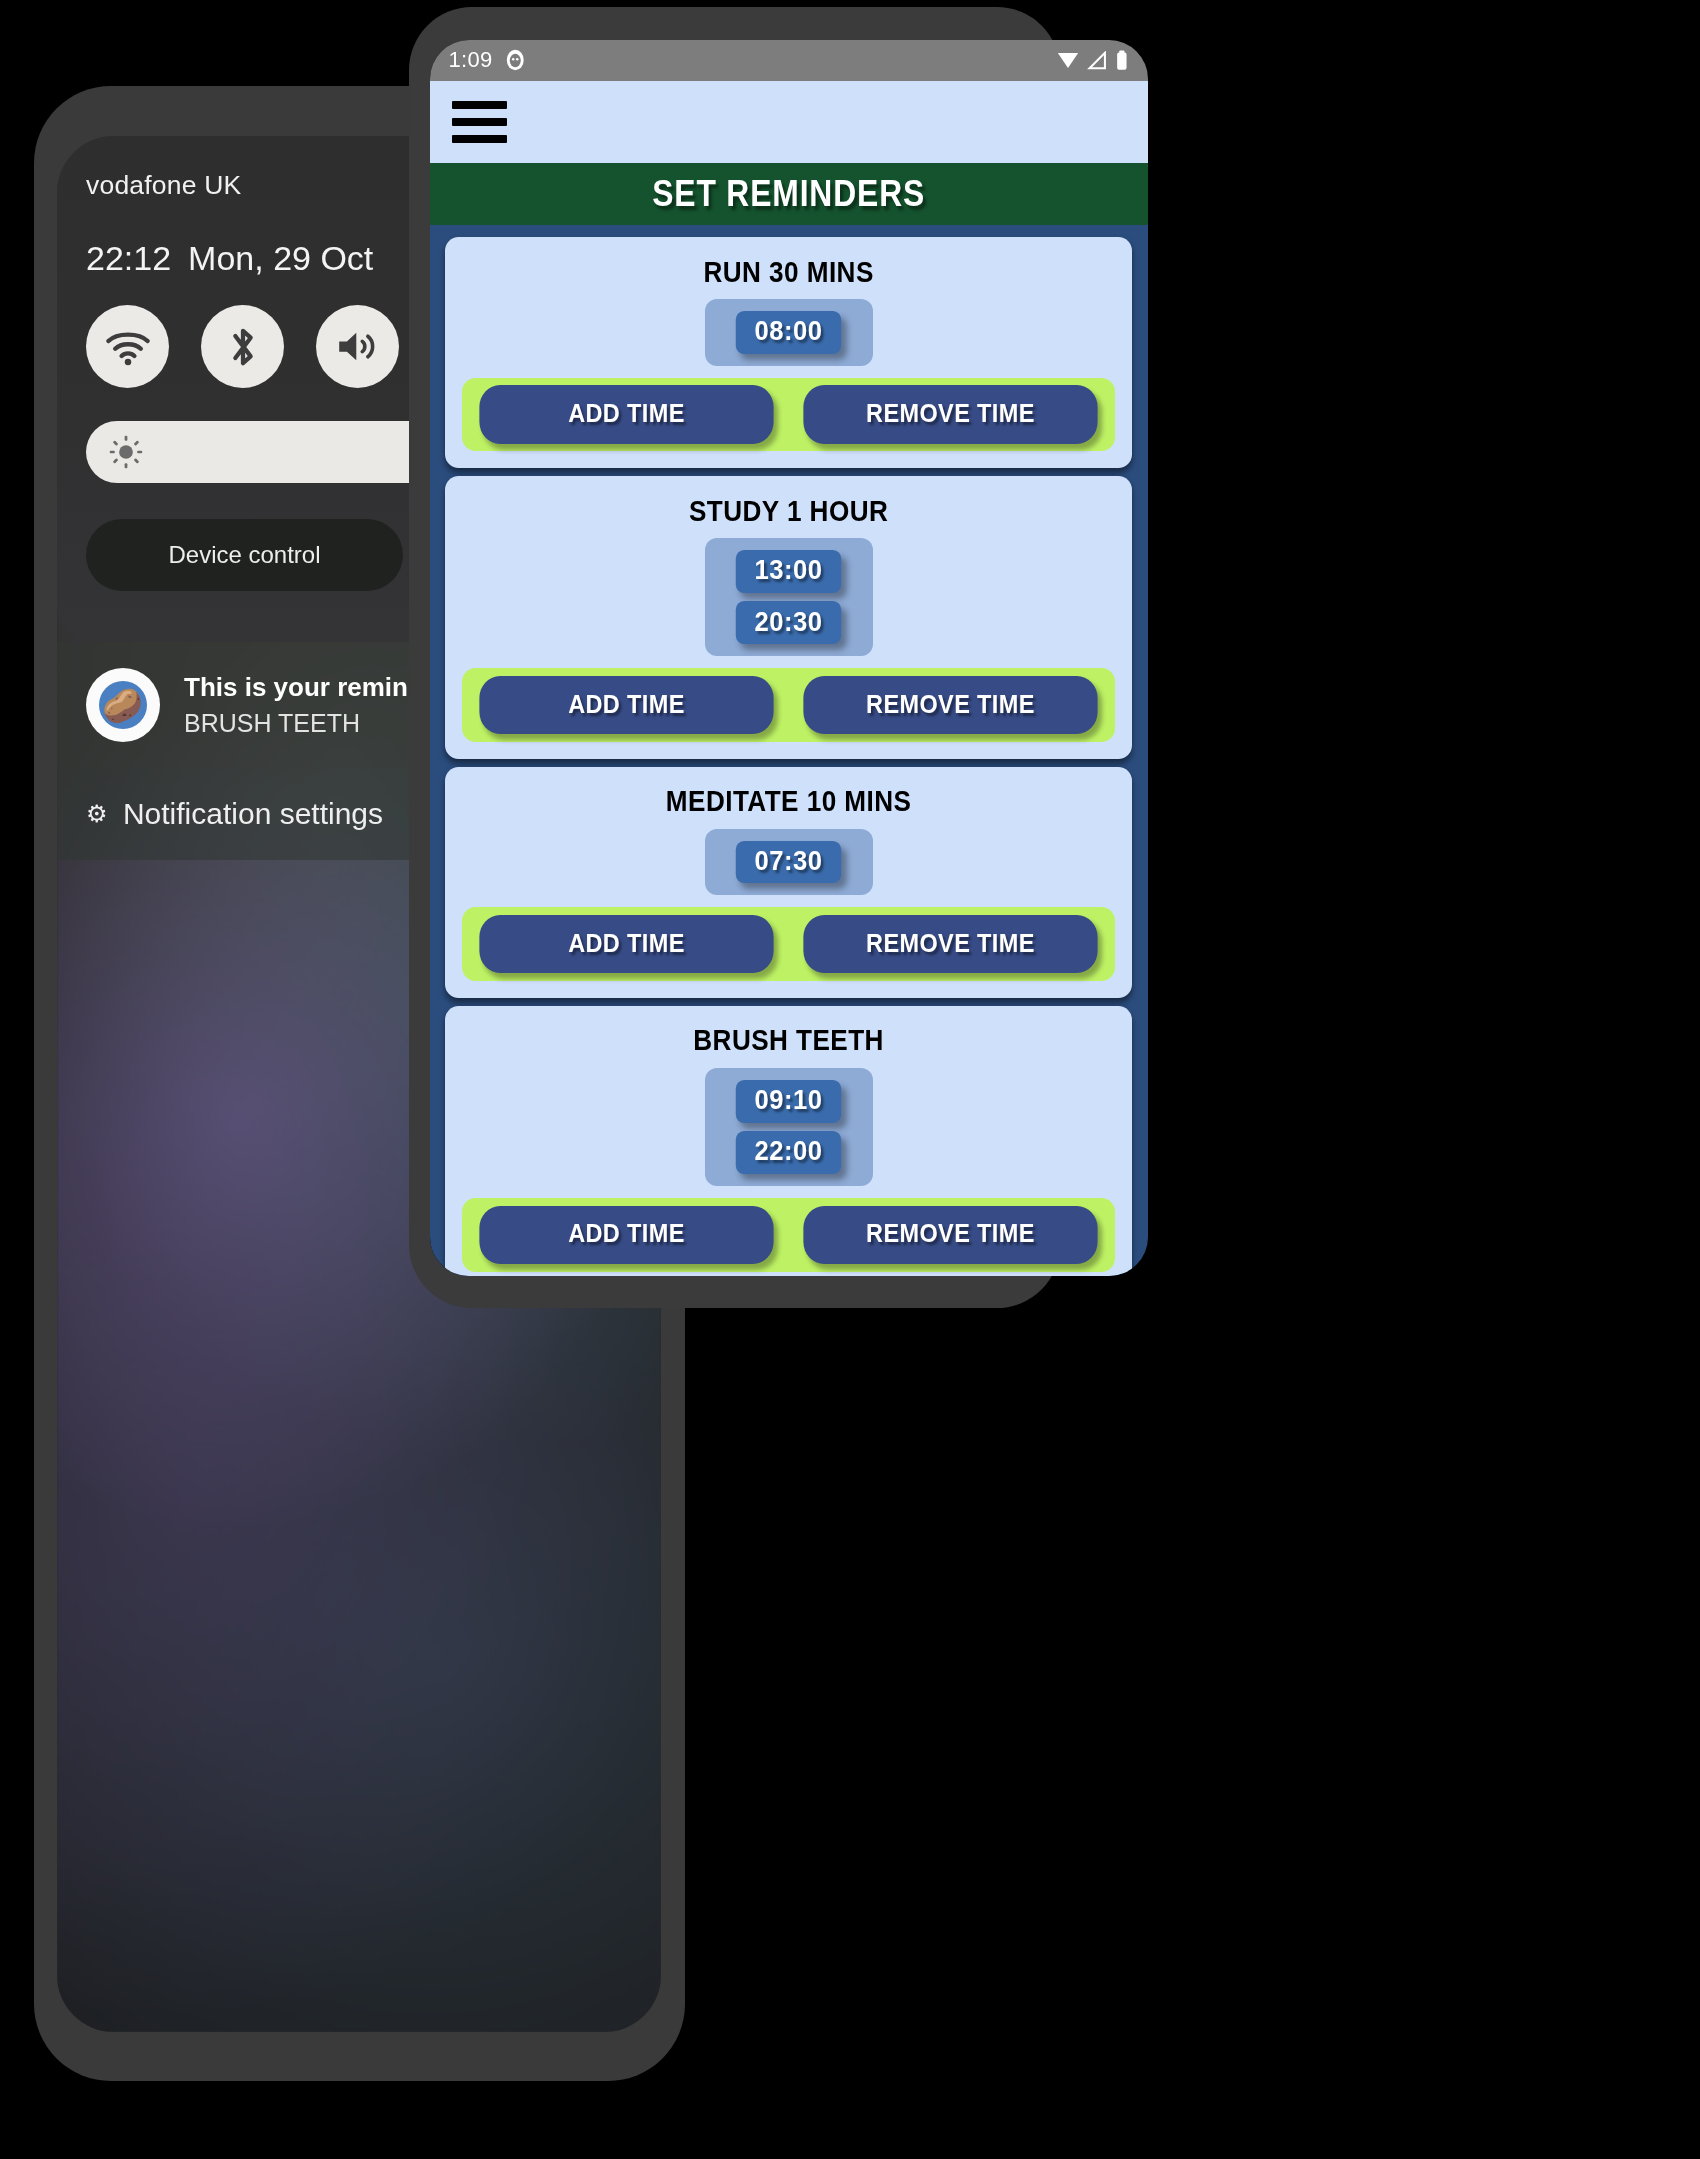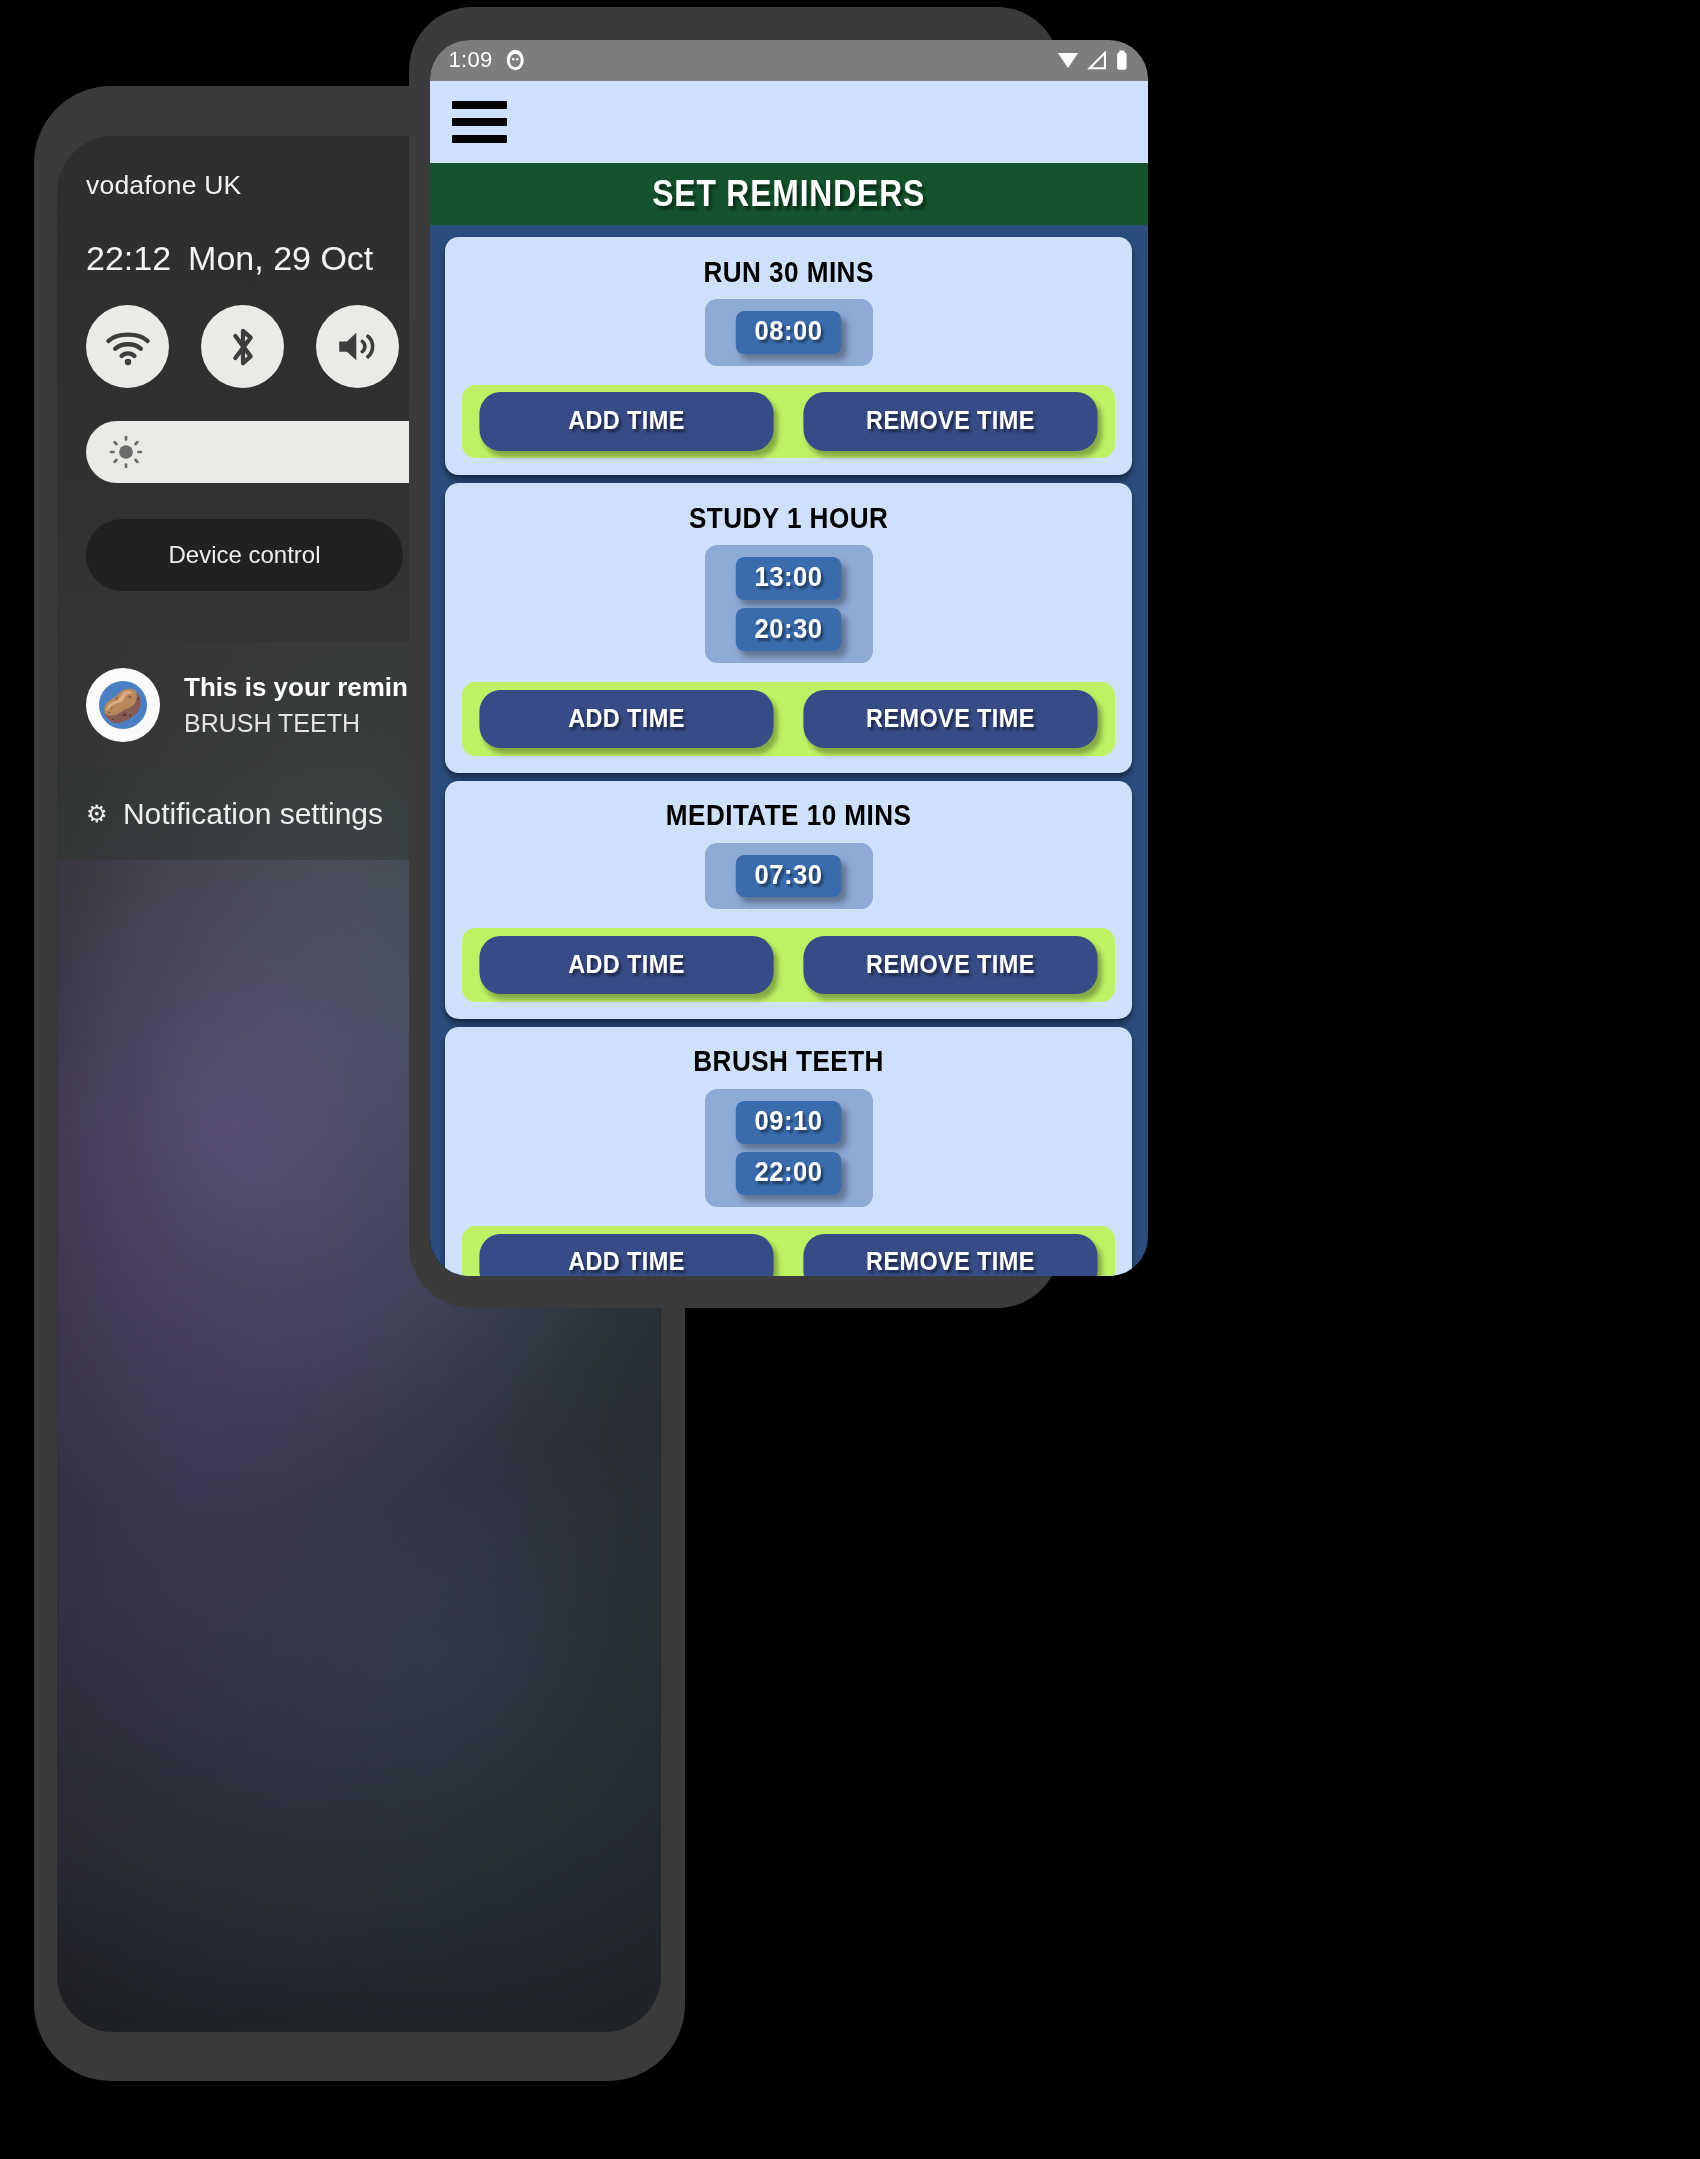--- a/index.html
+++ b/index.html
@@ -260,21 +260,21 @@
     letter-spacing: 0.5px;
     transform: scaleX(0.9);
     margin: 5.1px 0 10.3px 0;
     white-space: nowrap;
   }
   .times-well {
     background: #8eabd6;
     border-radius: 12px;
     padding: 12px 0;
     width: 168px;
-    margin: 0 auto 19px auto;
+    margin: 0 auto 12px auto;
     display: flex;
     flex-direction: column;
     align-items: center;
     gap: 8.6px;
   }
   .time-chip {
     background: #3a6cad;
     color: #ffffff;
     border-radius: 8.6px;
     width: 111px;

